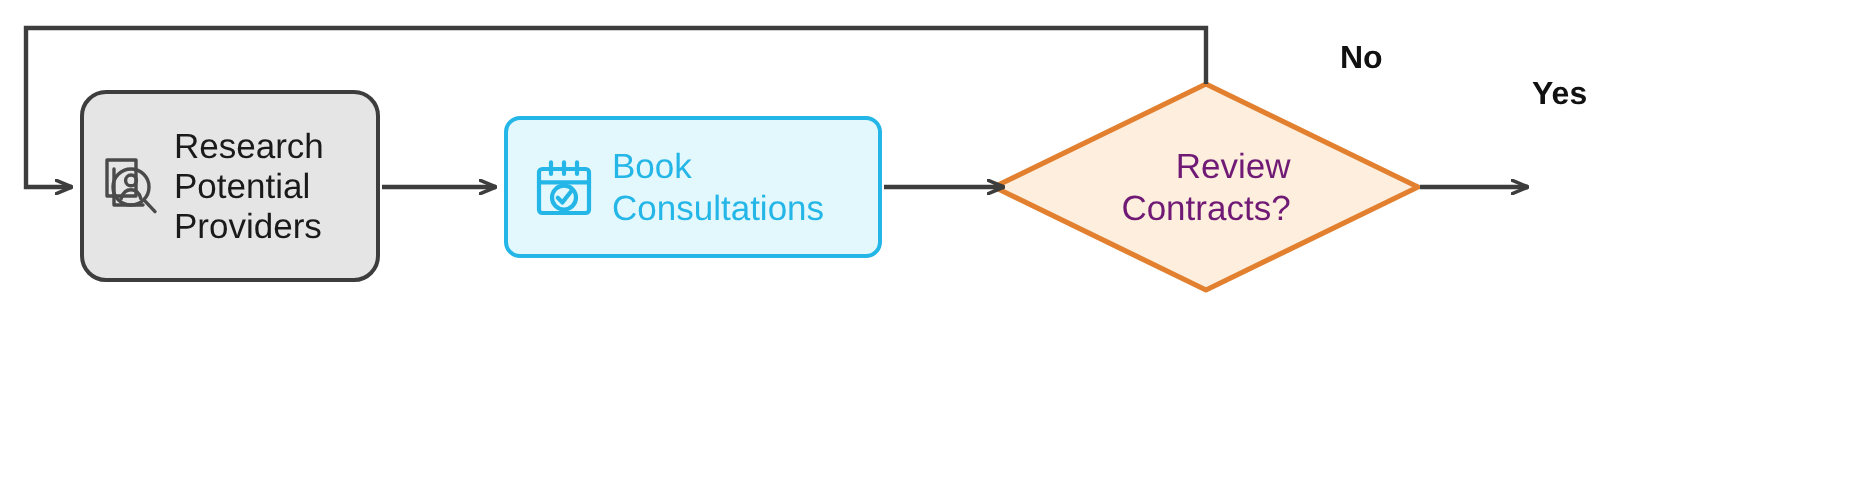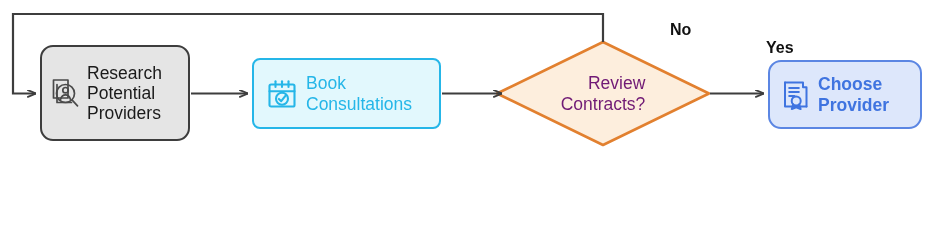--- a/index.html
+++ b/index.html
@@ -194,34 +194,17 @@
     </span>
     <span class="node-label">Book
 Consultations</span>
   </div>
 
   <div id="node-decision">
     <span class="diamond-text">Review
 Contracts?</span>
   </div>
 
-  <div class="node" id="node-choose">
-    <span class="node-icon">
-      <svg width="32" height="34" viewBox="0 0 32 34" xmlns="http://www.w3.org/2000/svg">
-        <g fill="none" stroke="#3f74e0" stroke-width="2" stroke-linejoin="round" stroke-linecap="round">
-          <path d="M5,4.5 L23,4.5 L23,9.3 L26.5,9.3 L26.5,28.5"></path>
-          <path d="M5,4.5 L5,28.5 L26.5,28.5"></path>
-          <path d="M9.2,10 L18.8,10"></path>
-          <path d="M9.2,14 L18.8,14"></path>
-          <path d="M9.2,18 L14.5,18"></path>
-          <circle cx="16.2" cy="23" r="4.5"></circle>
-          <path d="M13.2,26.3 L11.8,31 L16.2,29.2 L20.6,31 L19.2,26.3"></path>
-        </g>
-      </svg>
-    </span>
-    <span class="node-label">Choose
-Provider</span>
-  </div>
 
   <span class="edge-label" id="edge-label-no">No</span>
   <span class="edge-label" id="edge-label-yes">Yes</span>
 
 </div>
 
 </body></html>

